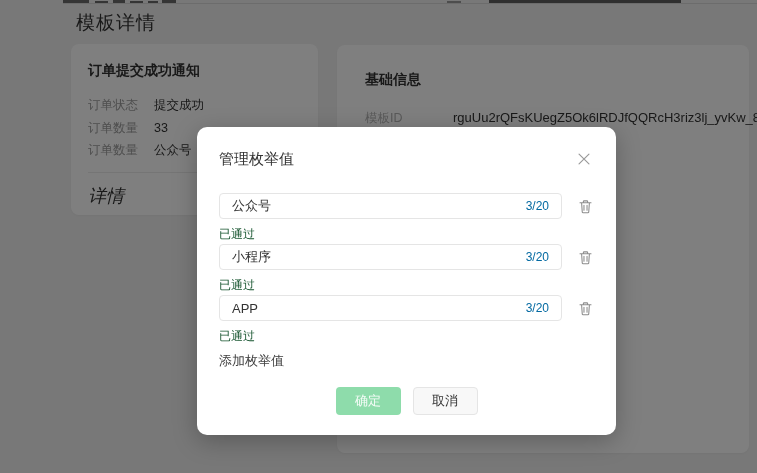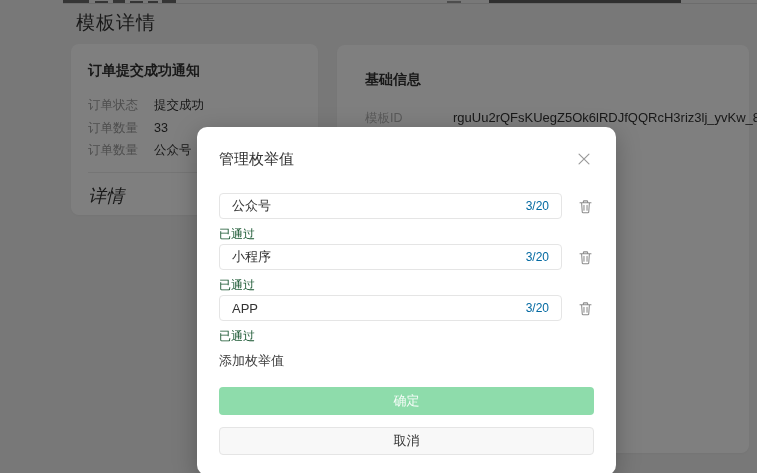--- a/index.html
+++ b/index.html
@@ -45,21 +45,21 @@
   .enum-input { flex: 1; height: 26px; border: 1px solid #e5e5e5; border-radius: 4px;
                 display: flex; align-items: center; padding: 0 12px; background: #fff; }
   .enum-input input { border: none; outline: none; flex: 1; font-size: 13px; color: #333;
                       font-family: inherit; background: transparent; min-width: 0; }
   .enum-counter { font-size: 12px; color: #0369a1; margin-left: 8px; flex: none; }
   .trash-btn { flex: none; width: 18px; height: 18px; cursor: pointer; display: flex; align-items: center; justify-content: center; }
   .enum-status { font-size: 12px; line-height: 16px; margin-top: 7px; color: #14532d; }
 
   .add-link { font-size: 13px; line-height: 18px; color: #404040; margin-top: 6px; display: inline-block; cursor: pointer; }
 
-  .modal-footer { margin-top: 17px; display: flex; justify-content: center; gap: 12px; flex-direction: column; }
+  .modal-footer { margin-top: 17px; display: flex; justify-content: center; gap: 12px; }
   .btn { height: 28px; min-width: 65px; padding: 0 16px; border-radius: 4px; font-size: 13px;
          font-family: inherit; cursor: pointer; }
   .btn-confirm { background: #8edcab; color: rgba(255,255,255,0.92); border: none; }
   .btn-cancel  { background: #f8f8f8; color: #333; border: 1px solid #e5e5e5; }
 </style>
 </head>
 <body>
 
 <div class="stage">
 

